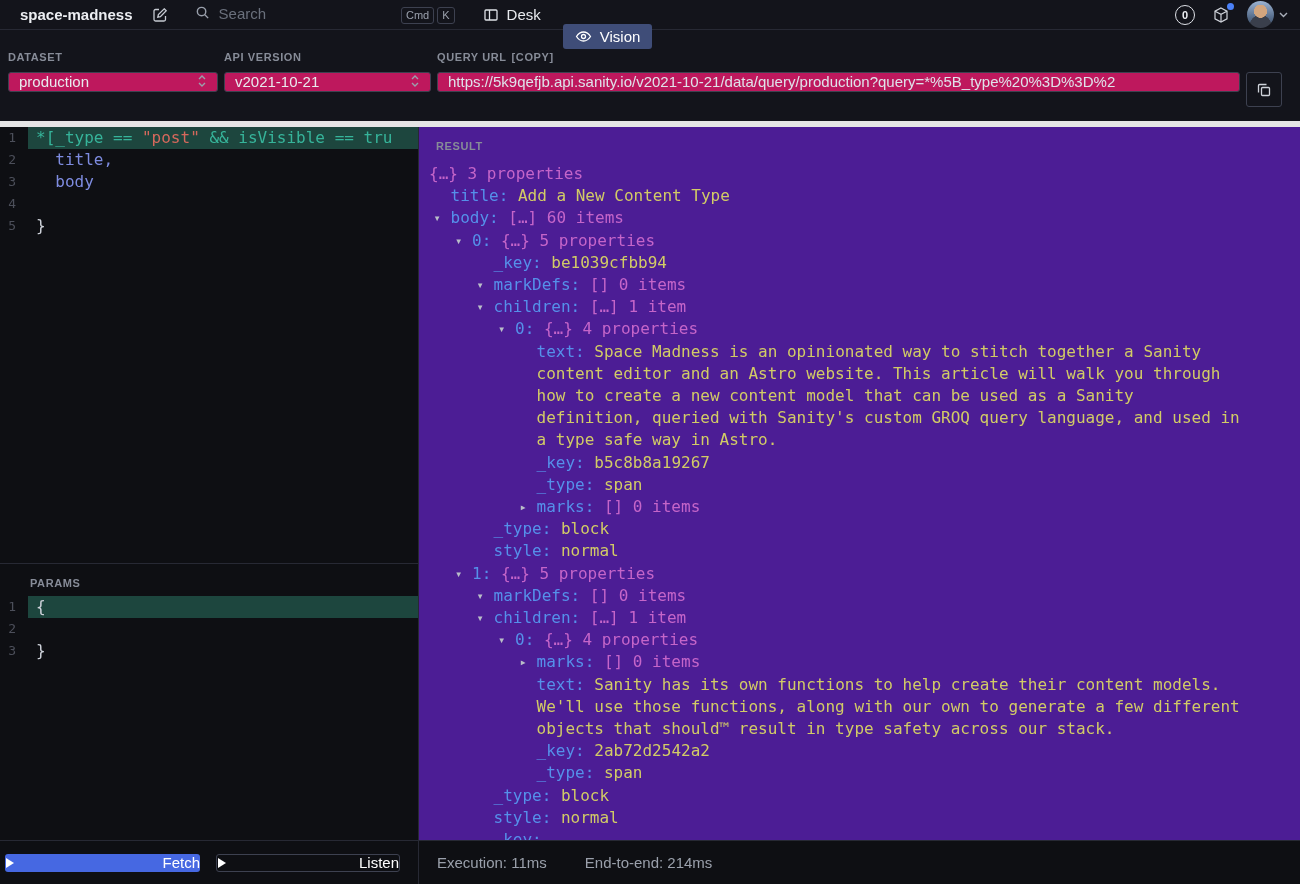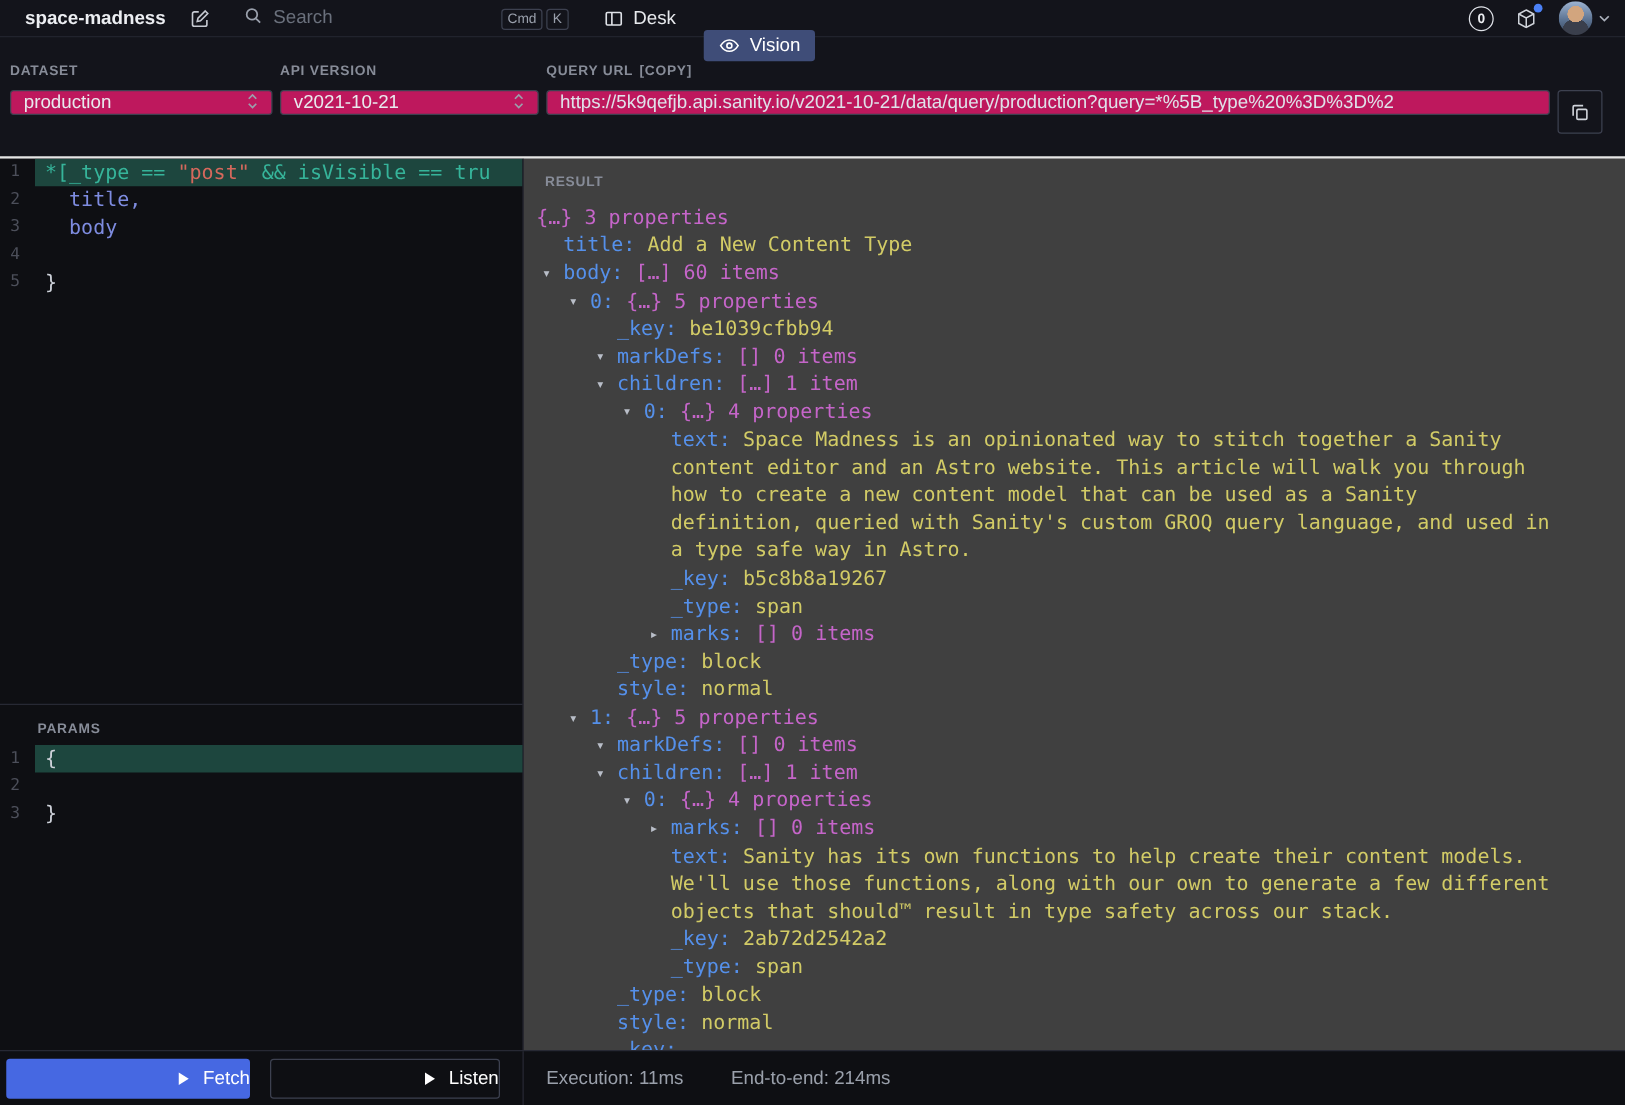--- a/index.html
+++ b/index.html
@@ -36,21 +36,21 @@
   .avatar-wrap { display: flex; align-items: center; gap: 5px; cursor: pointer; }
   .avatar {
     width: 27px; height: 27px; border-radius: 50%;
     background:
       radial-gradient(circle at 50% 38%, #d2a57e 0 30%, rgba(0,0,0,0) 31%),
       radial-gradient(circle at 50% 92%, #3a3f4c 0 38%, rgba(0,0,0,0) 39%),
       linear-gradient(180deg, #9db4d2 0%, #5c7392 55%, #35465e 100%);
   }
   
   .controls {
-    height: 97px; background: #13141b; border-bottom: 2px solid #e5e5e5;
+    height: 97px; background: #13141b; border-bottom: 6px solid #e5e5e5;
     display: flex; column-gap: 6px; padding: 21px 18px 12px 8px;
   }
   .field label, .field .labelrow { display: flex; gap: 5px; font-size: 11px; font-weight: 700; letter-spacing: .6px; color: #878c98; margin-bottom: 9px; }
   .select, .urlbox {
     height: 20px; background: #be185d; border: 1px solid #3d4150; border-radius: 3px;
     display: flex; align-items: flex-start; padding: 0 10px; font-size: 15px; color: #e8eaee;
   }
   .select { justify-content: space-between; cursor: pointer; }
   .f-dataset { width: 210px; }
   .f-api { width: 207px; }
@@ -71,36 +71,36 @@
   .params-section { height: 277px; border-top: 1px solid #272934; }
   .editor { font-family: "DejaVu Sans Mono", "Liberation Mono", monospace; font-size: 16px; }
   .cline { display: flex; height: 22px; line-height: 22px; }
   .cline .ln { width: 28px; flex: none; text-align: right; padding-right: 12px; color: #4c4f5a; font-size: 13px; }
   .cline .code { flex: 1; white-space: pre; overflow: hidden; padding-left: 8px; }
   .cline.active .code { background: #1d463e; }
   .tok-teal { color: #36b49a; }
   .tok-string { color: #d5685c; }
   .tok-property { color: #7e8ce0; }
   .tok-plain { color: #ced2da; }
-  .right { flex: 1; min-width: 0; background: #404040; display: flex; flex-direction: column; overflow: hidden; }
+  .right { flex: 1; min-width: 0; background: #4c1d95; display: flex; flex-direction: column; overflow: hidden; }
   .tree {
     flex: 1; overflow: hidden; padding-top: 4px;
     font-family: "DejaVu Sans Mono", "Liberation Mono", monospace;
     font-size: 16px; line-height: 22.2px;
   }
   .trow { position: relative; padding-left: calc(10px + var(--i) * 21.5px); padding-right: 54px; }
   .trow .arrow { position: absolute; left: calc(10px + var(--i) * 21.5px - 17px); top: 0; color: #b9bec8; font-size: 12px; cursor: pointer; }
   .tkey { color: #5590ea; }
   .tmeta { color: #c565c9; }
   .tval { color: #d2cb66; }
   
   .bottombar { height: 44px; border-top: 1px solid #272934; display: flex; align-items: stretch; background: #0e0f13; }
   .foot-left { width: 419px; flex: none; display: flex; align-items: center; gap: 16px; padding-left: 5px; border-right: 1px solid #272934; }
   .btn {
-    height: 32px; border-radius: 3px; display: flex; align-items: center; justify-content: flex-end;
+    height: 18px; border-radius: 3px; display: flex; align-items: center; justify-content: space-between;
     gap: 10px; font-size: 15px; color: #fff; cursor: pointer; border: none; font-family: inherit; font-weight: 500;
   }
   .btn-fetch { width: 195px; background: #4668e2; }
   .btn-listen { width: 184px; background: transparent; border: 1px solid #3d4150; }
   .stats { display: flex; align-items: center; gap: 38px; padding-left: 18px; color: #9aa0ab; }
 </style>
 </head>
 <body>
 
 <header class="navbar">

